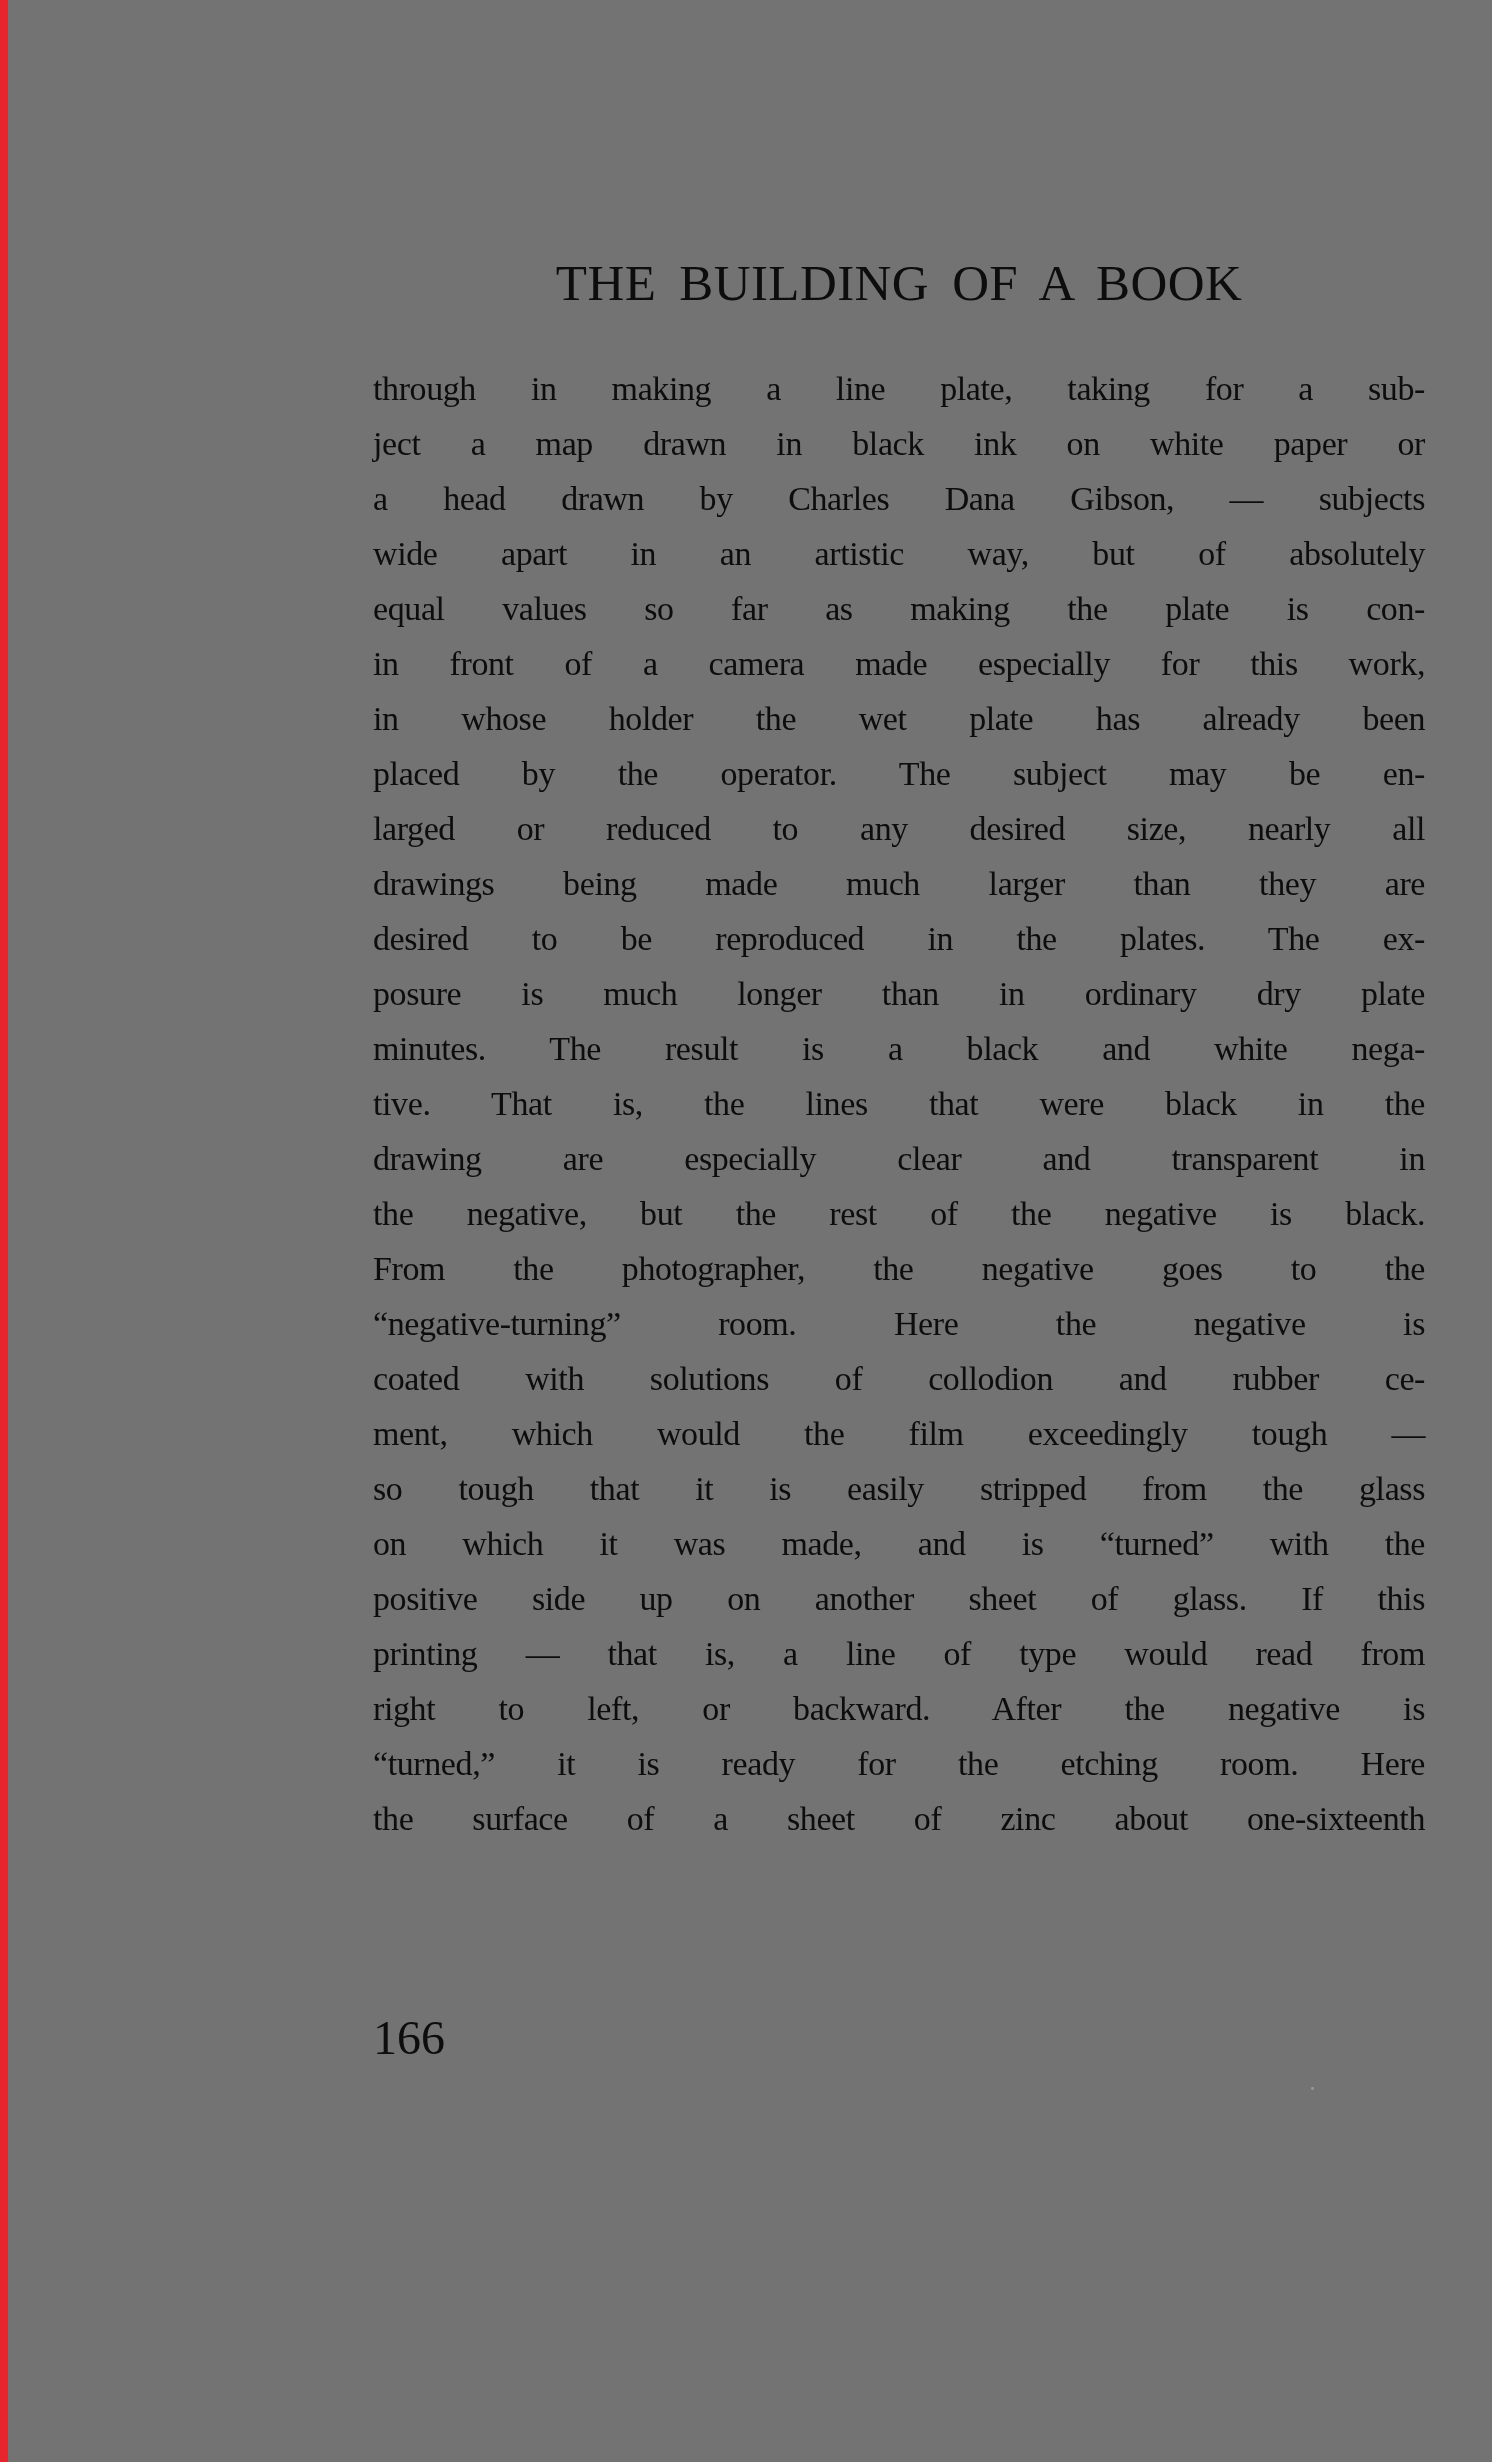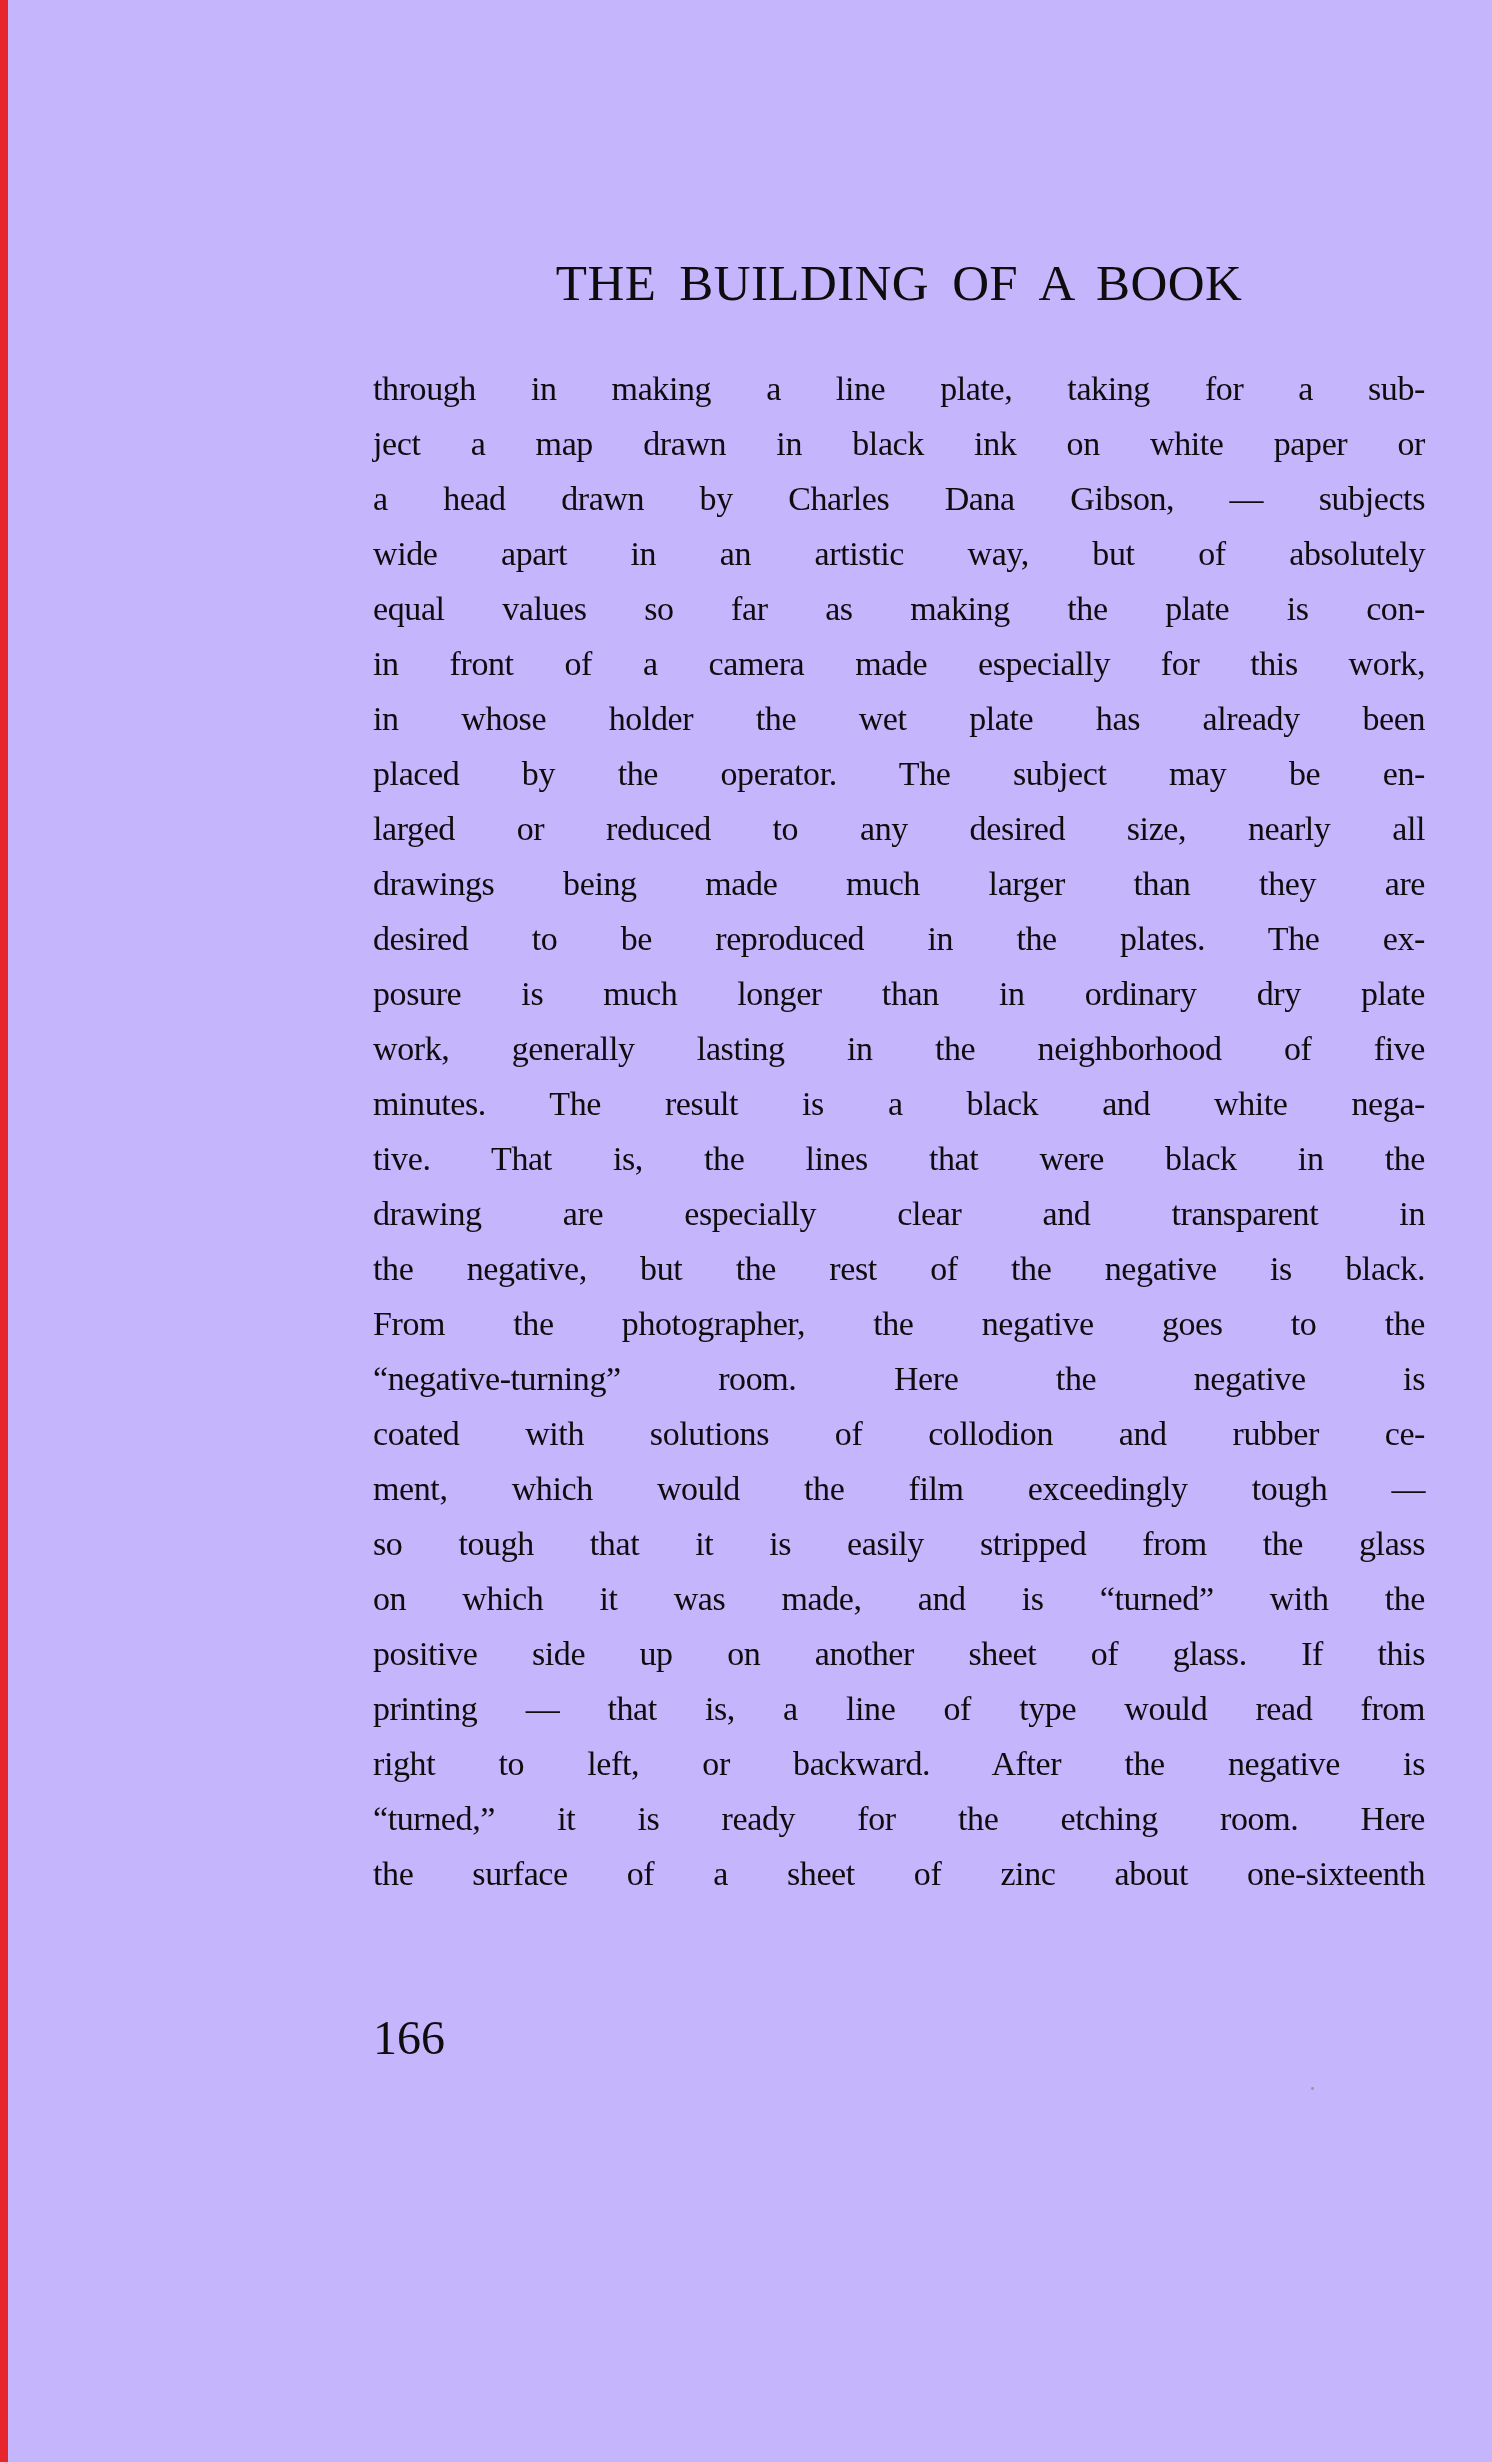--- a/index.html
+++ b/index.html
@@ -62,41 +62,40 @@
     top: 2087px;
     width: 3.3px;
     height: 2.5px;
     border-radius: 50%;
     background: #999999;
   }
 </style>
 </head>
 <body>
 
-<div class="page" style="background: #c4b5fd; color: rgb(14, 13, 13);">
+<div class="page" style="background: #737373; color: rgb(14, 13, 13);">
 
   <div class="edge-line" style="background: rgb(230, 37, 44);"></div>
 
   <div class="running-head">THE BUILDING OF A BOOK</div>
 
   <div class="body-lines">
 
   <div class="line">through in making a line plate, taking for a sub-</div>
       <div class="line">ject a map drawn in black ink on white paper or</div>
       <div class="line">a head drawn by Charles Dana Gibson, — subjects</div>
       <div class="line">wide apart in an artistic way, but of absolutely</div>
       <div class="line">equal values so far as making the plate is con-</div>
       <div class="line">in front of a camera made especially for this work,</div>
       <div class="line">in whose holder the wet plate has already been</div>
       <div class="line">placed by the operator. The subject may be en-</div>
       <div class="line">larged or reduced to any desired size, nearly all</div>
       <div class="line">drawings being made much larger than they are</div>
       <div class="line">desired to be reproduced in the plates. The ex-</div>
       <div class="line">posure is much longer than in ordinary dry plate</div>
-      <div class="line">work, generally lasting in the neighborhood of five</div>
       <div class="line">minutes. The result is a black and white nega-</div>
       <div class="line">tive. That is, the lines that were black in the</div>
       <div class="line">drawing are especially clear and transparent in</div>
       <div class="line">the negative, but the rest of the negative is black.</div>
       <div class="line">From the photographer, the negative goes to the</div>
       <div class="line">“negative-turning” room. Here the negative is</div>
       <div class="line">coated with solutions of collodion and rubber ce-</div>
       <div class="line">ment, which would the film exceedingly tough —</div>
       <div class="line">so tough that it is easily stripped from the glass</div>
       <div class="line">on which it was made, and is “turned” with the</div>

